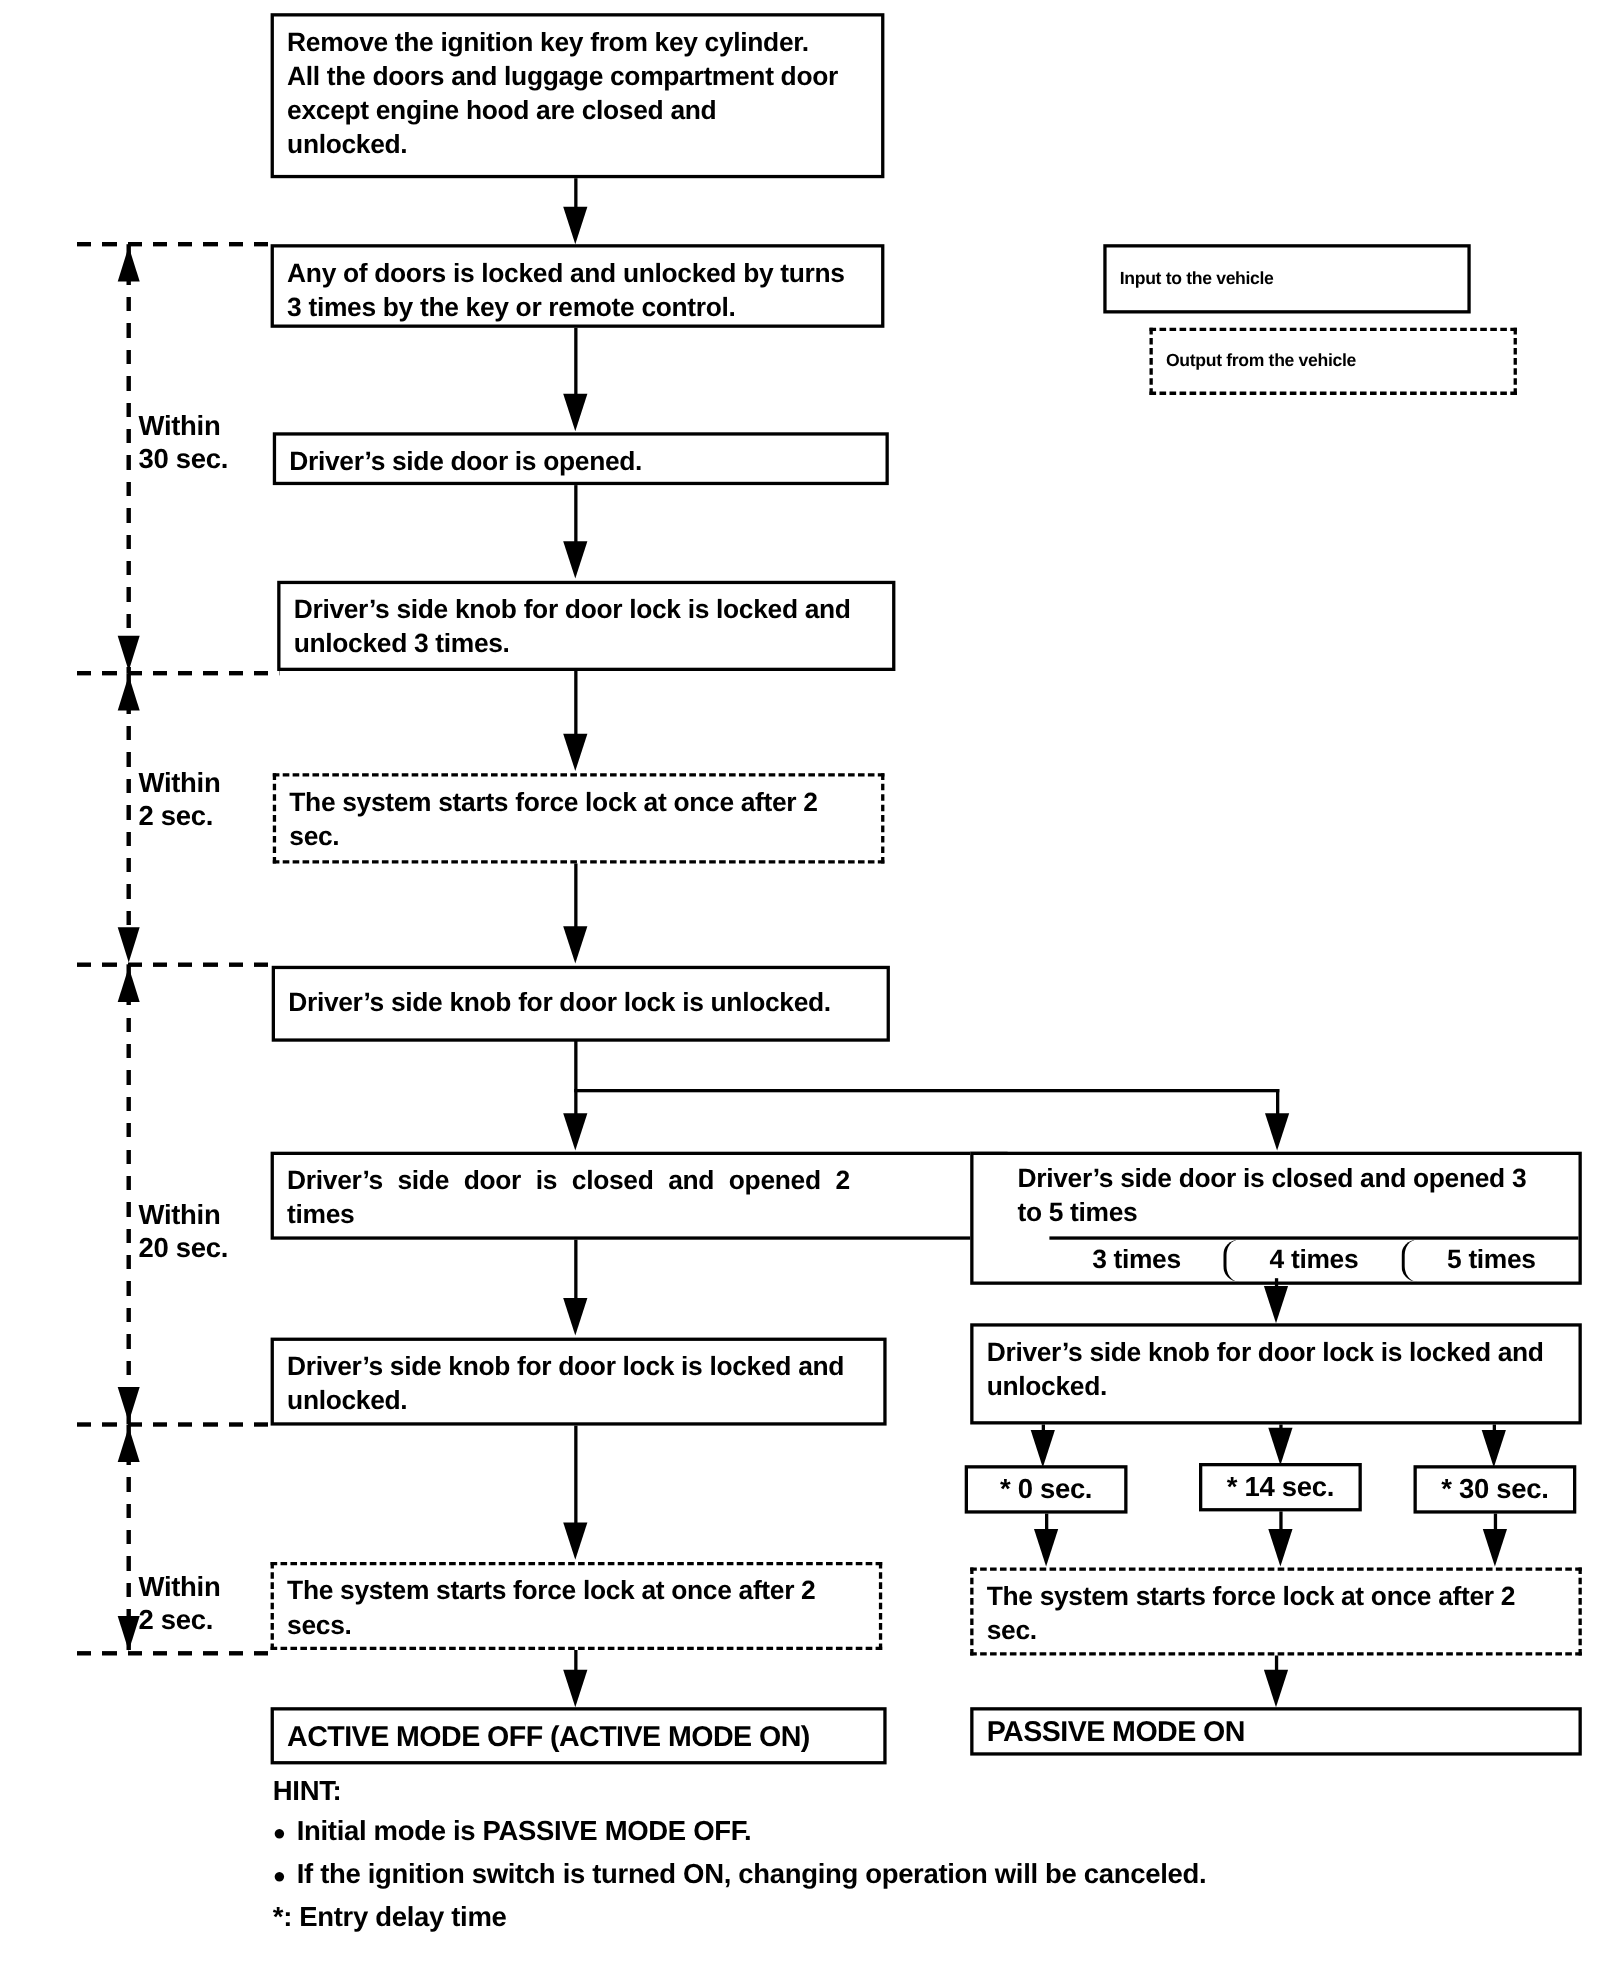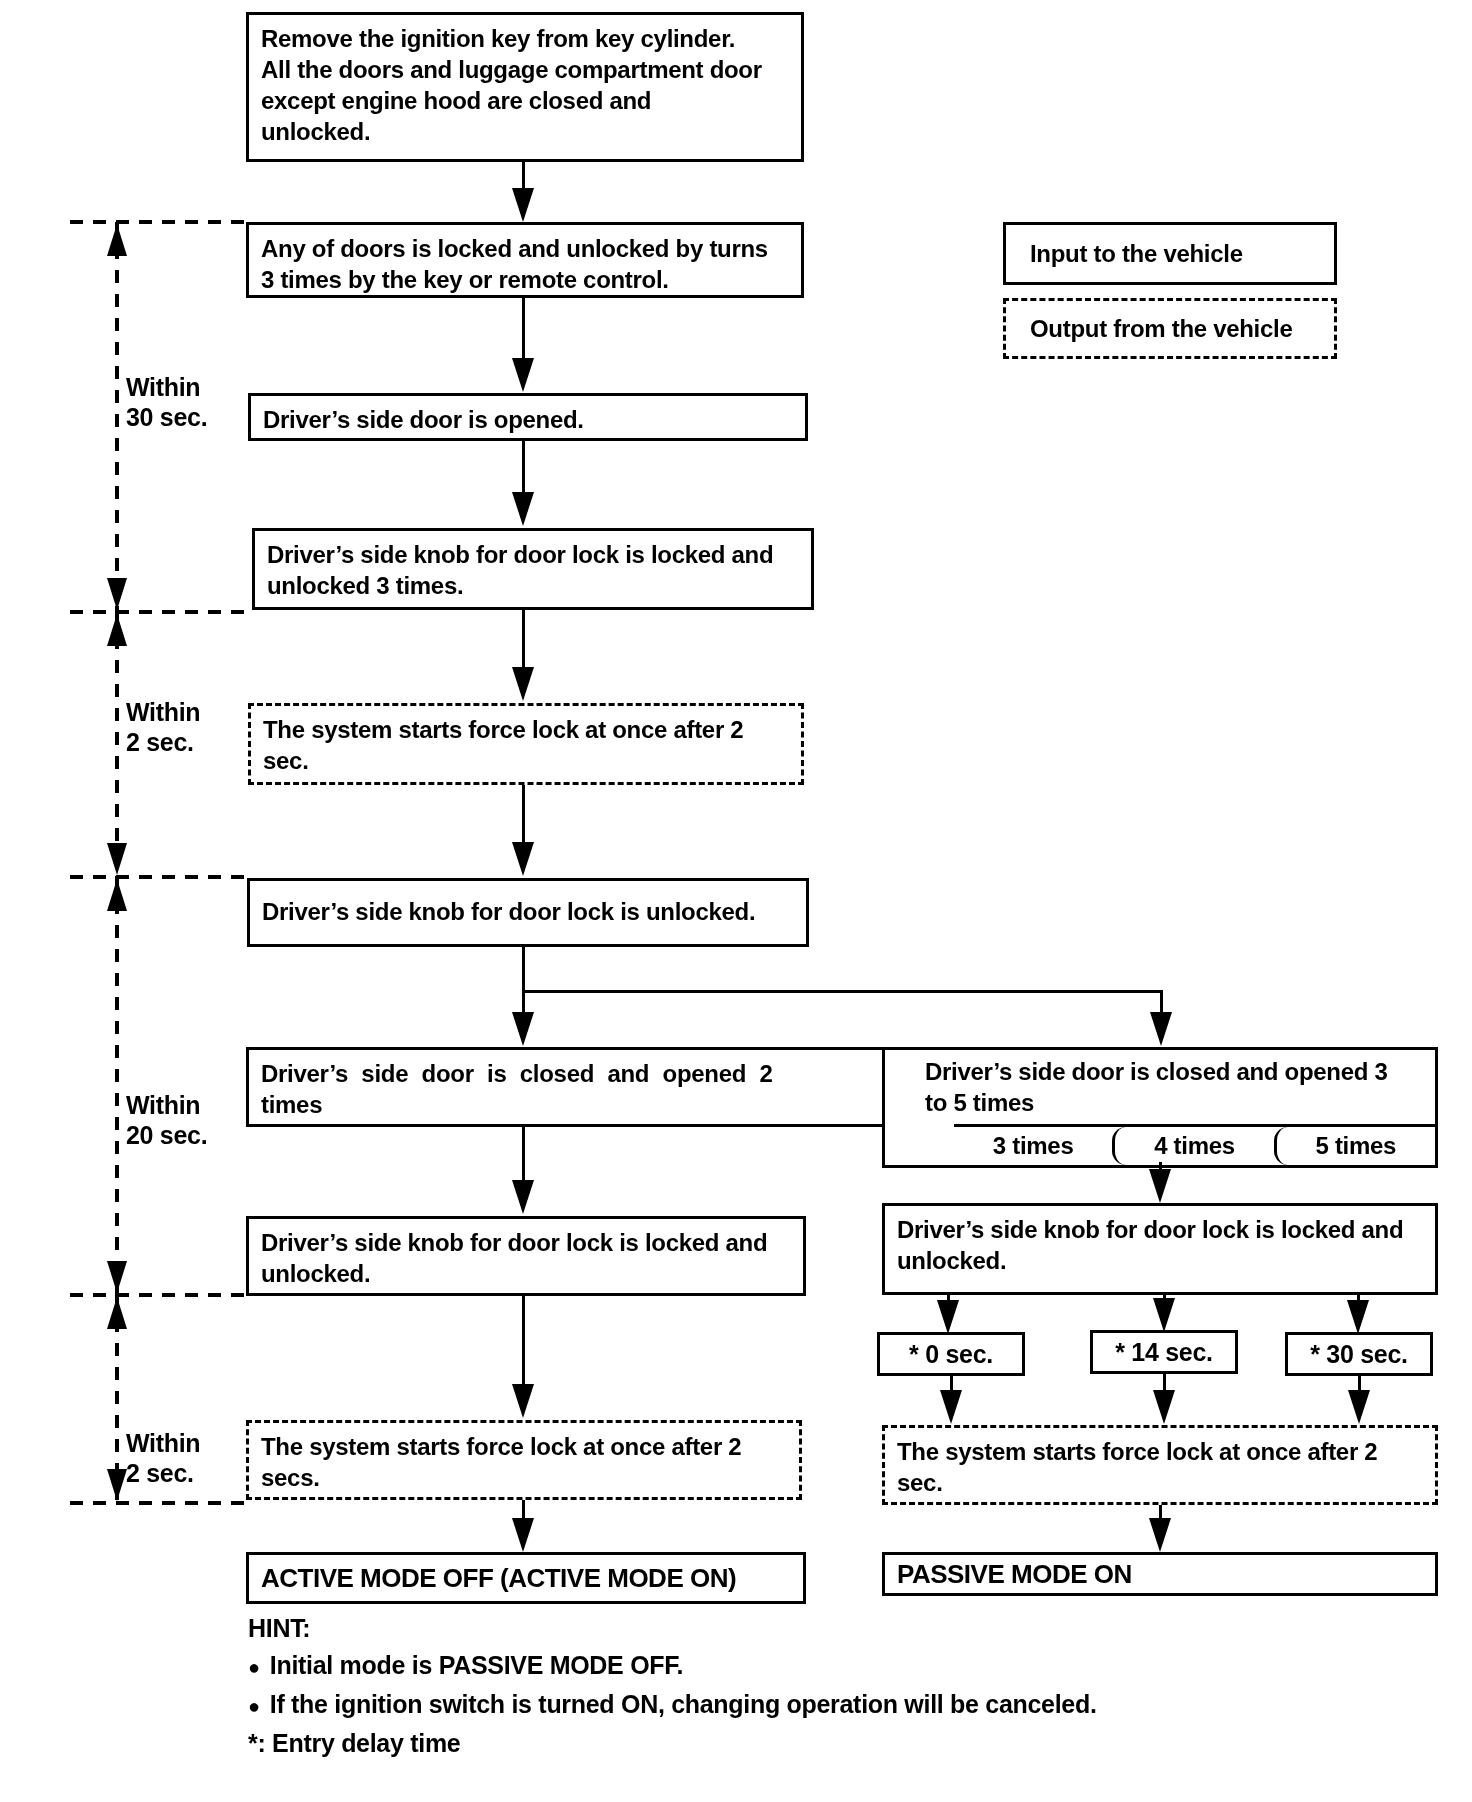--- a/index.html
+++ b/index.html
@@ -16,21 +16,21 @@
   .box.dashed{border:3px dashed #000;}
   .wspace{word-spacing:7px;}
   .stem{position:absolute;width:3px;background:#000;}
   .hline{position:absolute;height:3px;background:#000;}
   .hd{position:absolute;width:0;height:0;border-left:11px solid transparent;border-right:11px solid transparent;border-top:34px solid #000;}
   .bhd{position:absolute;width:0;height:0;border-left:10px solid transparent;border-right:10px solid transparent;border-top:32px solid #000;}
   .bhu{position:absolute;width:0;height:0;border-left:10px solid transparent;border-right:10px solid transparent;border-bottom:32px solid #000;}
   .dashv{position:absolute;width:4px;background:repeating-linear-gradient(180deg,#000 0 13px,transparent 13px 24px);}
   .dashh{position:absolute;height:4px;background:repeating-linear-gradient(90deg,#000 0 13px,transparent 13px 23px);}
   .tlabel{position:absolute;font-size:25px;line-height:30px;white-space:pre-line;}
-  .legend{position:absolute;box-sizing:border-box;border:3px solid #000;display:flex;align-items:center;padding-left:24px;font-size:24px;}
+  .legend{position:absolute;box-sizing:border-box;border:3px solid #000;display:flex;align-items:center;padding-left:12px;font-size:16px;}
   .legend.dashed{border:3px dashed #000;}
   .resultbox{position:absolute;box-sizing:border-box;border:3px solid #000;display:flex;align-items:center;padding-left:12px;font-size:26px;letter-spacing:-0.5px;}
   .smallbox{position:absolute;box-sizing:border-box;border:3px solid #000;display:flex;align-items:center;justify-content:center;font-size:25px;}
   .cbox{position:absolute;box-sizing:border-box;border:3px solid #000;background:#fff;padding-left:28px;}
   .cbox .content{padding:6px 12px;font-size:24px;line-height:31px;white-space:pre-line;}
   .cbox .row{display:flex;border-top:3px solid #000;height:38px;margin-left:41px;}
   .cbox .cell{flex:1;display:flex;align-items:center;justify-content:center;font-size:24px;}
   .cbox .cell + .cell{border-left:3px solid #000;border-radius:14px;}
   .hint{position:absolute;font-size:25px;line-height:37px;}
   .hint .row{display:flex;align-items:baseline;}
@@ -86,21 +86,21 @@
   <div class="smallbox" style="left:877px;top:1332px;width:148px;height:44px;text-align:center;">* 0 sec.</div>
   <div class="smallbox" style="left:1090px;top:1330px;width:148px;height:44px;">* 14 sec.</div>
   <div class="smallbox" style="left:1285px;top:1332px;width:148px;height:44px;">* 30 sec.</div>
 
   <div class="box dashed" style="left:882px;top:1425px;width:556px;height:80px;">The system starts force lock at once after 2
 sec.</div>
 
   <div class="resultbox" style="left:882px;top:1552px;width:556px;height:44px;">PASSIVE MODE ON</div>
 
   <div class="legend" style="left:1003px;top:222px;width:334px;height:63px;">Input to the vehicle</div>
-  <div class="legend dashed" style="left:1003px;top:298px;width:334px;height:61px;">Output from the vehicle</div>
+  <div class="legend dashed" style="left:1045px;top:298px;width:334px;height:61px;">Output from the vehicle</div>
 
   <div class="stem" style="left:522px;top:162px;height:30px;"></div>
   <div class="hd" style="left:512px;top:188px;"></div>
 
   <div class="stem" style="left:522px;top:298px;height:62px;"></div>
   <div class="hd" style="left:512px;top:358px;"></div>
 
   <div class="stem" style="left:522px;top:441px;height:55px;"></div>
   <div class="hd" style="left:512px;top:492px;"></div>
 

